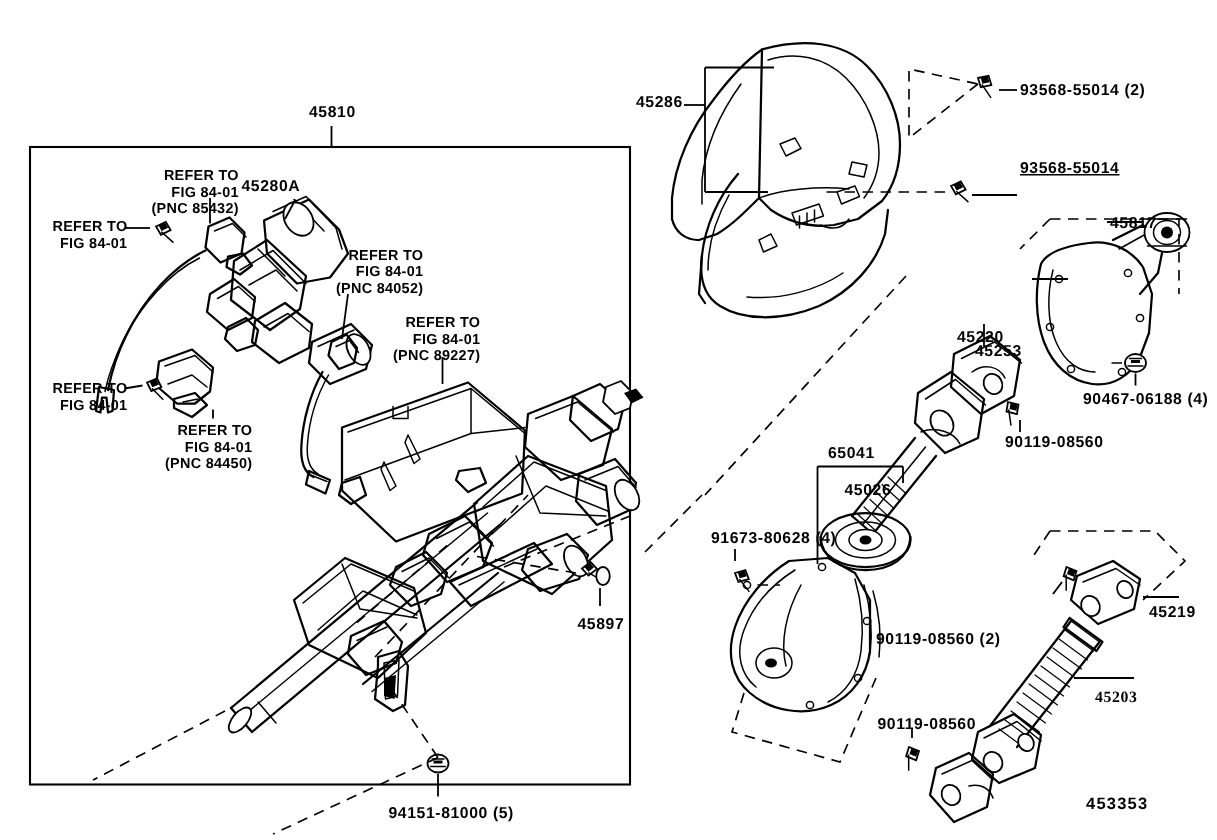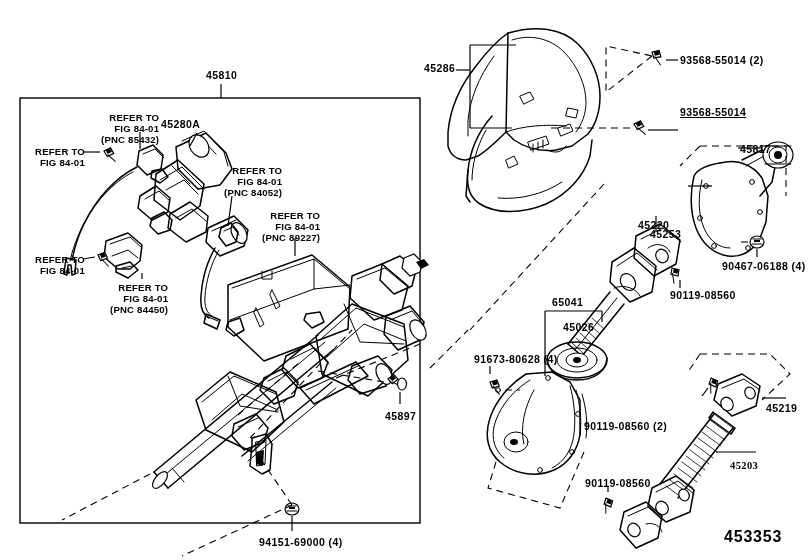--- a/index.html
+++ b/index.html
@@ -20,21 +20,21 @@
     position:absolute;
     font-family:"Liberation Sans","DejaVu Sans",sans-serif;
     font-size:10.5px;
     font-weight:bold;
     color:#000000;
     white-space:pre;
     letter-spacing:0.4px;
     line-height:11.5px;
   }
   .lbl.multi{line-height:11px;font-size:9.6px;letter-spacing:0.2px;text-align:right;}
-  .lbl.sheetcode{font-size:16px;letter-spacing:0.8px;}
+  .lbl.sheetcode{font-size:11px;letter-spacing:0.8px;}
 </style>
 </head>
 <body>
 
 <div id="sheet">
 
   <svg id="art" viewBox="0 0 811 560" xmlns="http://www.w3.org/2000/svg">
     <defs>
       <style>
         .o{fill:none;stroke:#000;stroke-width:1.5;stroke-linejoin:round;stroke-linecap:round;}
@@ -413,21 +413,21 @@
       <div class="lbl" style="left: 563px; top: 322px;">45026</div>
       <div class="lbl" style="left: 766px; top: 403px;">45219</div>
       <div class="lbl" style="left: 730px; top: 460px; font-family: Liberation Serif, serif;">45203</div>
       <div class="lbl" style="left: 680px; top: 55px; text-align: center;">93568-55014 (2)</div>
       <div class="lbl" style="left: 680px; top: 107px; text-decoration: underline;">93568-55014</div>
       <div class="lbl" style="left: 722px; top: 261px;">90467-06188 (4)</div>
       <div class="lbl" style="left: 670px; top: 290px;">90119-08560</div>
       <div class="lbl" style="left: 474px; top: 354px;">91673-80628 (4)</div>
       <div class="lbl" style="left: 584px; top: 393px; margin-top: 28px;">90119-08560 (2)</div>
       <div class="lbl" style="left: 585px; top: 478px;">90119-08560</div>
-      <div class="lbl" style="left: 259px; top: 537px;">94151-69000 (4)</div>
+      <div class="lbl" style="left: 259px; top: 537px;">94151-81000 (5)</div>
       <div class="lbl multi" style="left: 101px; top: 112px;">REFER TO
 FIG 84-01
 (PNC 85432)</div>
       <div class="lbl multi" style="left: 35px; top: 146px;">REFER TO
 FIG 84-01</div>
       <div class="lbl multi" style="left: 224px; top: 165px;">REFER TO
 FIG 84-01
 (PNC 84052)</div>
       <div class="lbl multi" style="left: 262px; top: 210px;">REFER TO
 FIG 84-01

